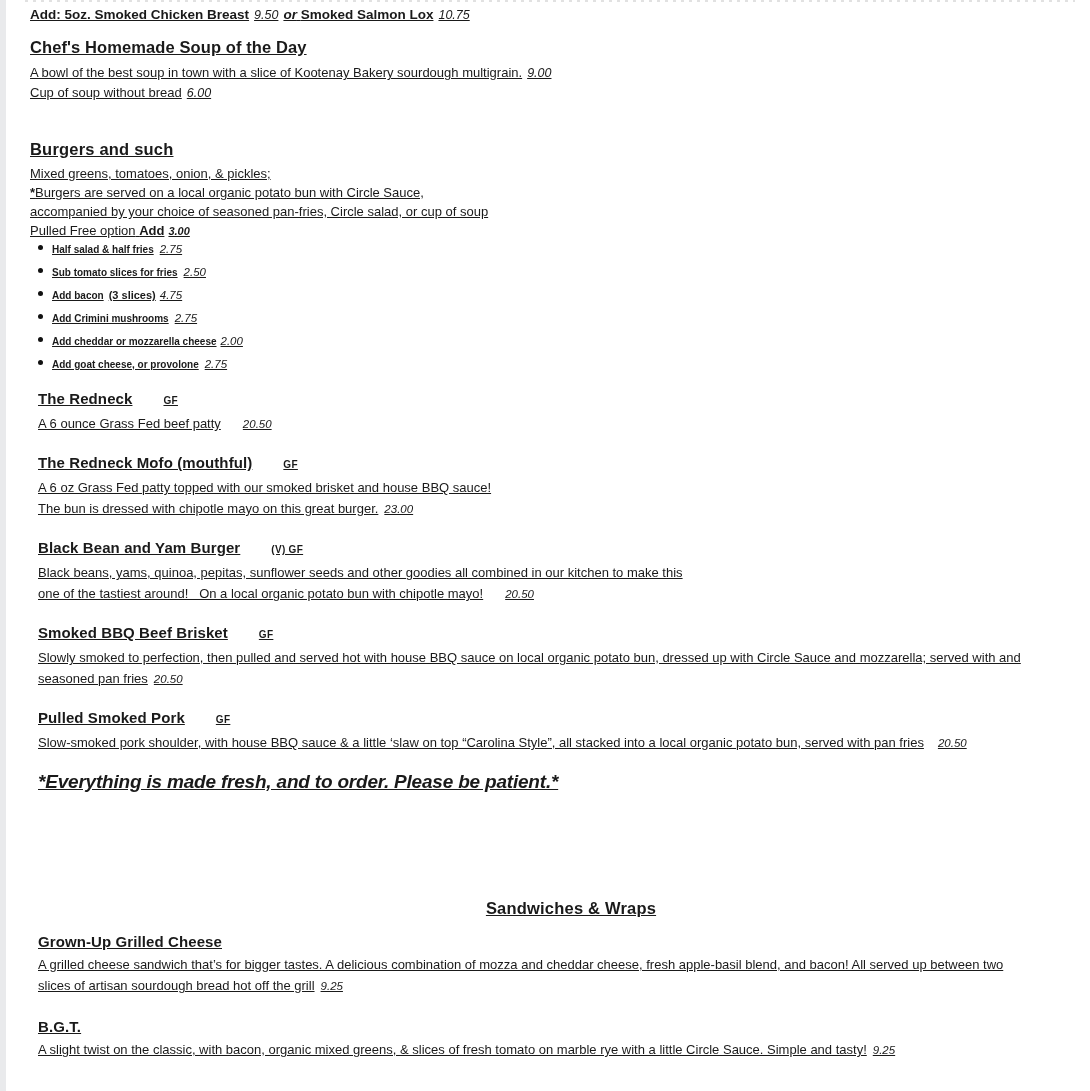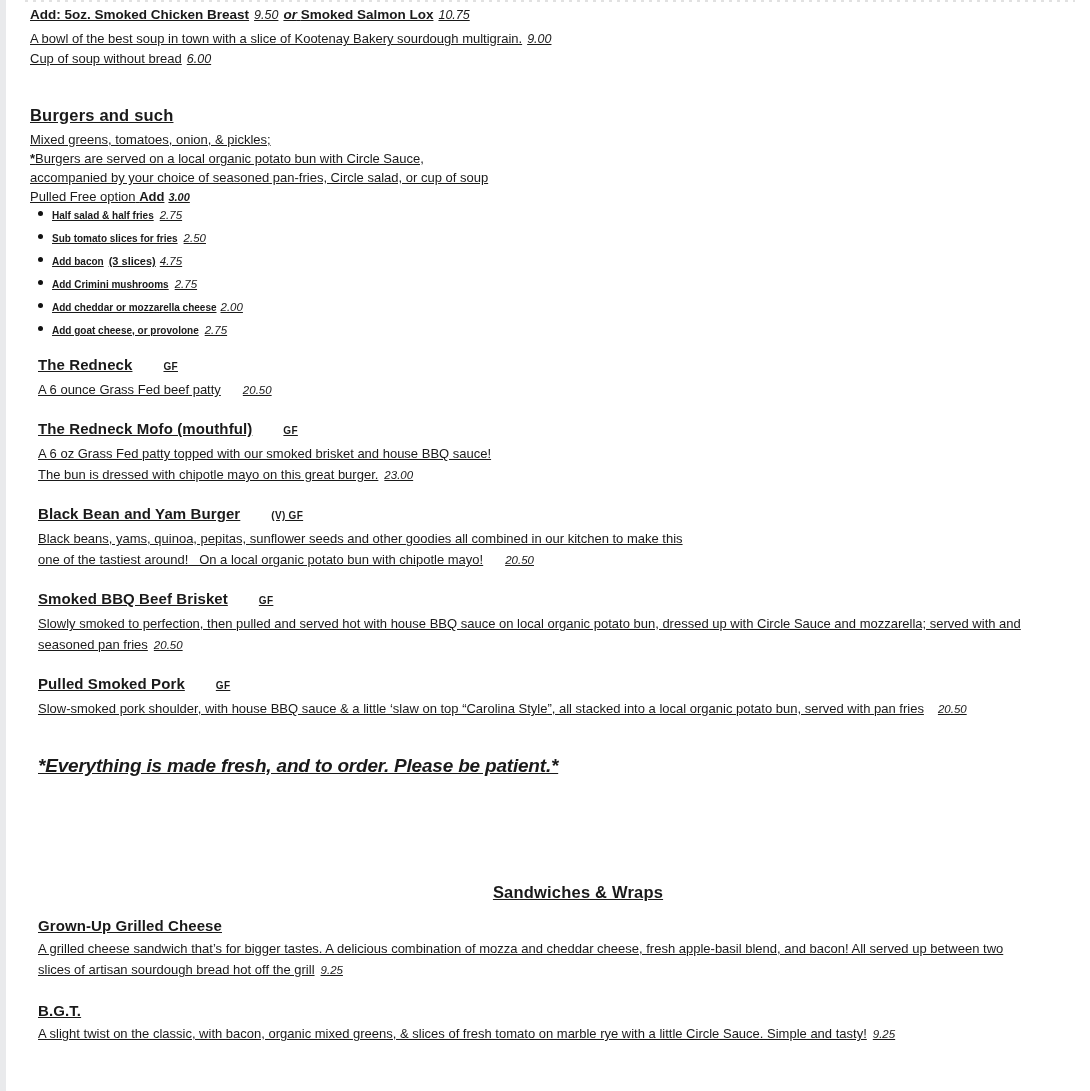--- a/index.html
+++ b/index.html
@@ -60,40 +60,41 @@
   .opt-note { font-weight:bold; font-size:11px; margin-left:5px; }
 
   
   .menu-item h3 { font-size:15px; line-height:19px; font-weight:bold; margin-bottom:3px; letter-spacing:.1px; }
   .menu-item { margin-top:18px; margin-left:8px; }
   .menu-item.first { margin-top:8px; }
   .tag { font-size:10px; font-weight:bold; margin-left:5px; letter-spacing:.3px;padding-left:26px; }
   .item-desc { font-size:13px; line-height:21px; white-space:pre-wrap; }
 
   .notice {
-    margin-top:34px; margin-left:8px;
+    margin-top:16px; margin-left:8px;
     font-size:19px; line-height:24px;
     font-weight:bold; font-style:italic;
     letter-spacing:-.2px;
   }
 
   .sandwich-head { text-align:center; margin-top:104px; }
-  .sandwich-head .section-title { position:relative; left:30px; }
+  .sandwich-head .section-title { position:relative; left:23px; }
 </style>
 </head>
 <body>
 
 <div class="page">
   <div class="edge-strip"></div>
   <div class="top-remnant"></div>
 
   <div class="content">
 
     <p class="addon-line"><span>Add: 5oz. Smoked Chicken Breast</span><span class="price-md">9.50</span><span class="bold-it">or</span> <span>Smoked Salmon Lox</span><span class="price-md">10.75</span></p>
 
+    <h2 class="soup-title">Chef's Homemade Soup of the Day</h2>
     <p class="desc soup-d1"><span>A bowl of the best soup in town with a slice of Kootenay Bakery sourdough multigrain.</span><span class="price-md">9.00</span></p>
     <p class="desc"><span>Cup of soup without bread</span><span class="price-md">6.00</span></p>
 
     <div class="center-block">
       <h2 class="section-title">Burgers and such</h2>
       <div class="intro">
         <p>Mixed greens, tomatoes, onion, &amp; pickles;</p>
         <p><b>*</b><span>Burgers are served on a local organic potato bun with Circle Sauce,</span></p>
         <p>accompanied by your choice of seasoned pan-fries, Circle salad, or cup of soup</p>
         <p><span>Pulled Free option</span> <b>Add</b><span class="gf-price">3.00</span></p>

